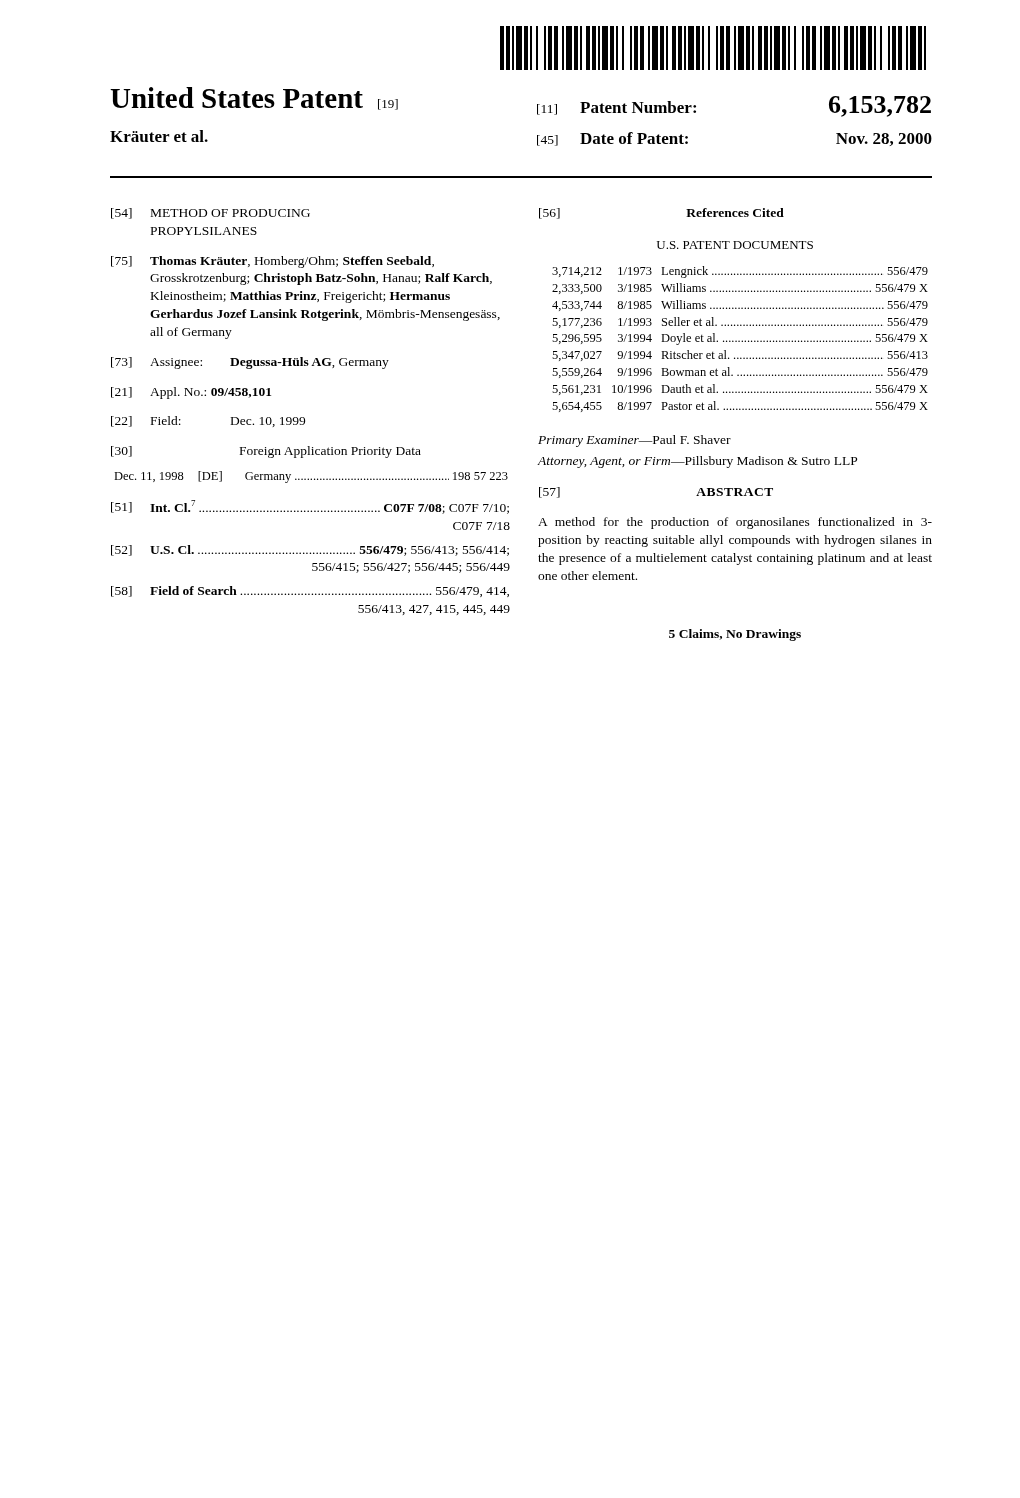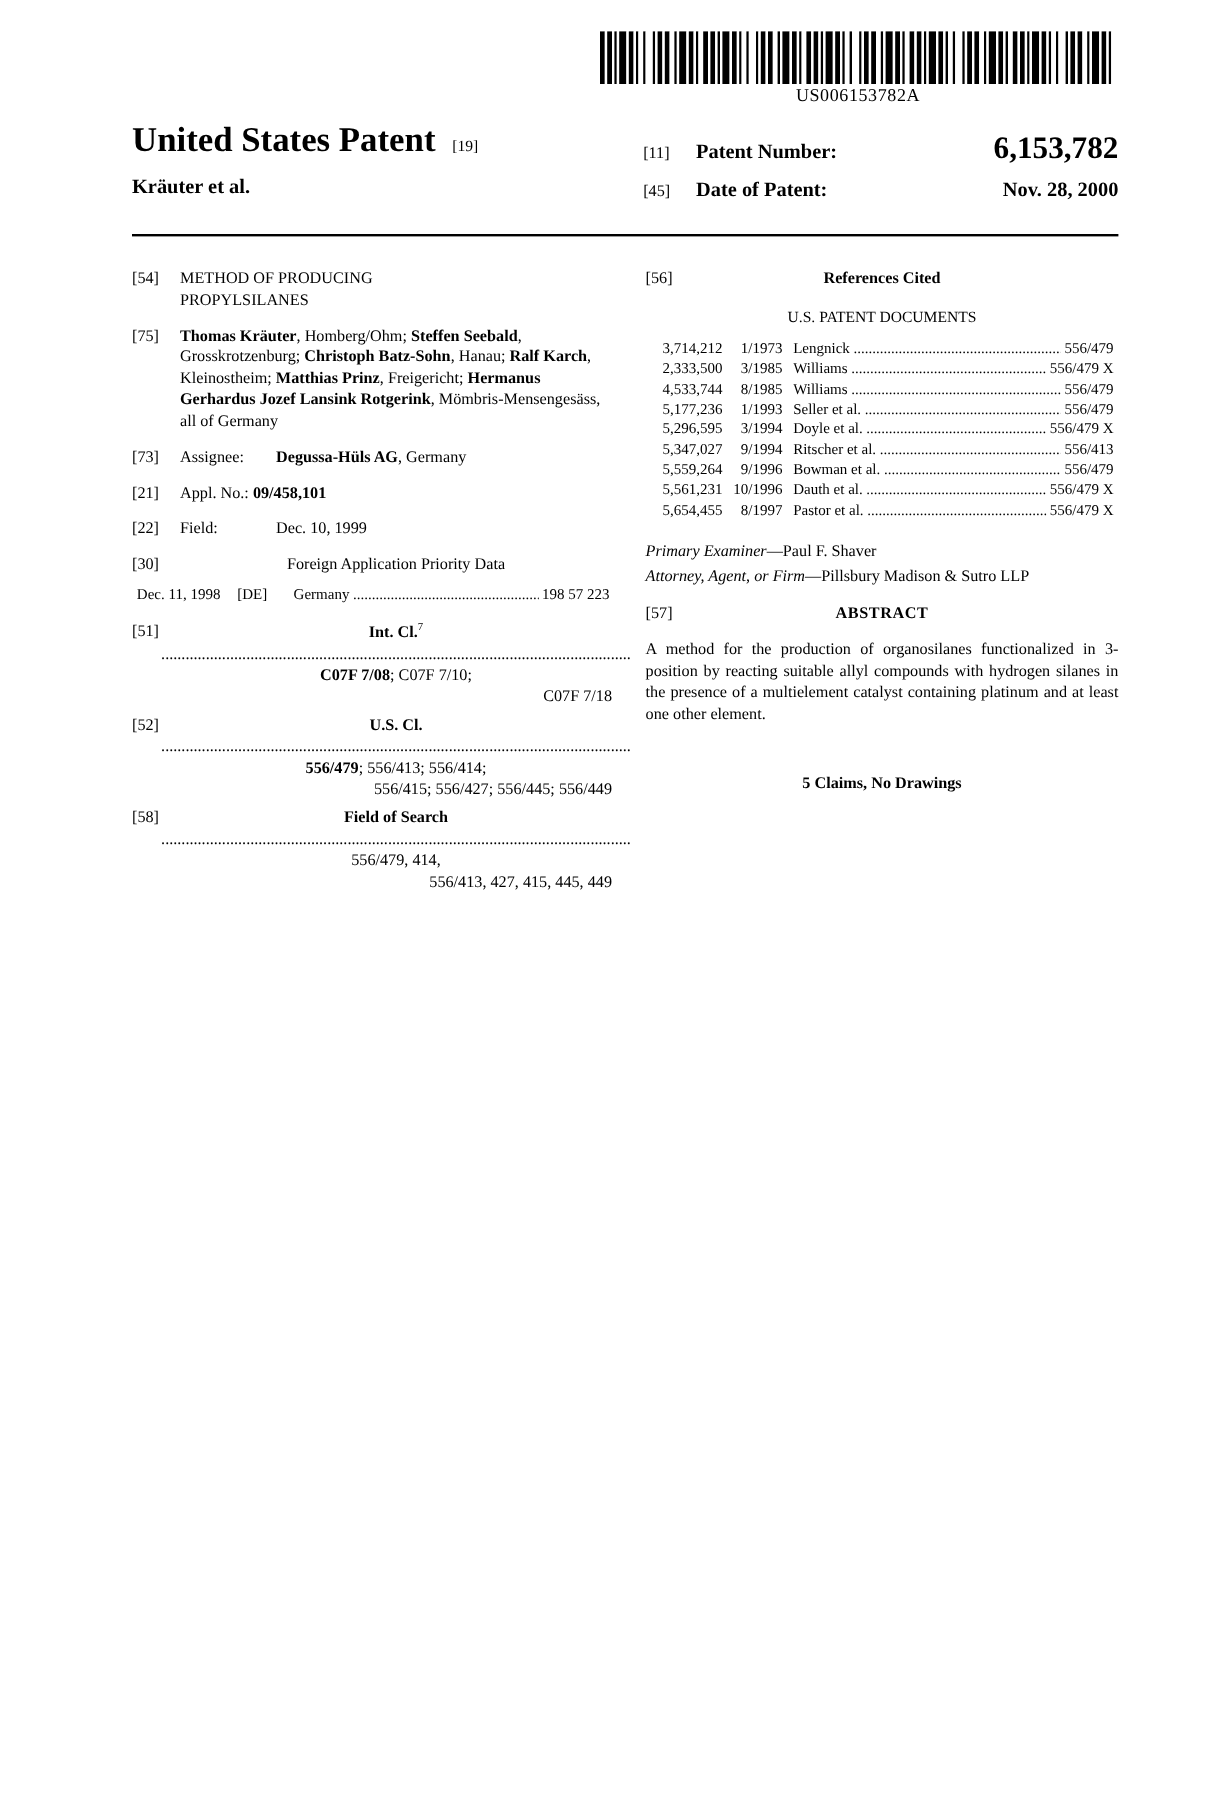--- a/index.html
+++ b/index.html
@@ -34,21 +34,21 @@
   
   .columns { display: flex; gap: 28px; margin-top: 26px; font-size: 13.5px; line-height: 1.32; }
   .col-left { width: 400px; flex: none; }
   .col-right { width: 394px; flex: none; }
 
   .entry { display: flex; margin-bottom: 12px; }
   .tagcol { width: 40px; flex: none; }
   .labelcol { width: 80px; flex: none; }
   .content { flex: 1; min-width: 0; }
   .b { font-weight: normal; }
-  .dotline { display: flex; align-items: center; flex-direction: column; }
+  .dotline { display: flex; align-items: flex-end; }
   .dotfill { flex: 1; min-width: 8px; overflow: hidden; white-space: nowrap; margin: 0 3px; }
   .cont-right { text-align: right; }
   .nowrap { white-space: nowrap; }
   sup { font-size: 9px; }
 
   .priority-line { display: flex; align-items: baseline; font-size: 12.5px; margin: 0 2px 14px 4px; }
   .priority-line .gap1 { width: 14px; flex: none; }
   .priority-line .gap2 { width: 22px; flex: none; }
 
   
@@ -69,21 +69,20 @@
   .claims { text-align: center; font-weight: bold; margin-top: 40px; }
 </style>
 </head>
 <body>
 
 <div class="page">
 
   <div class="top">
     <div class="barcode">
       <div class="bars"><span style="width:4px;background:#000"></span><span style="width:2px;background:#fff"></span><span style="width:4px;background:#000"></span><span style="width:2px;background:#fff"></span><span style="width:2px;background:#000"></span><span style="width:2px;background:#fff"></span><span style="width:6px;background:#000"></span><span style="width:2px;background:#fff"></span><span style="width:4px;background:#000"></span><span style="width:2px;background:#fff"></span><span style="width:2px;background:#000"></span><span style="width:4px;background:#fff"></span><span style="width:2px;background:#000"></span><span style="width:6px;background:#fff"></span><span style="width:2px;background:#000"></span><span style="width:2px;background:#fff"></span><span style="width:4px;background:#000"></span><span style="width:2px;background:#fff"></span><span style="width:4px;background:#000"></span><span style="width:4px;background:#fff"></span><span style="width:2px;background:#000"></span><span style="width:2px;background:#fff"></span><span style="width:6px;background:#000"></span><span style="width:2px;background:#fff"></span><span style="width:4px;background:#000"></span><span style="width:2px;background:#fff"></span><span style="width:2px;background:#000"></span><span style="width:4px;background:#fff"></span><span style="width:4px;background:#000"></span><span style="width:2px;background:#fff"></span><span style="width:4px;background:#000"></span><span style="width:2px;background:#fff"></span><span style="width:2px;background:#000"></span><span style="width:2px;background:#fff"></span><span style="width:6px;background:#000"></span><span style="width:2px;background:#fff"></span><span style="width:4px;background:#000"></span><span style="width:2px;background:#fff"></span><span style="width:2px;background:#000"></span><span style="width:4px;background:#fff"></span><span style="width:2px;background:#000"></span><span style="width:6px;background:#fff"></span><span style="width:2px;background:#000"></span><span style="width:2px;background:#fff"></span><span style="width:4px;background:#000"></span><span style="width:2px;background:#fff"></span><span style="width:4px;background:#000"></span><span style="width:4px;background:#fff"></span><span style="width:2px;background:#000"></span><span style="width:2px;background:#fff"></span><span style="width:6px;background:#000"></span><span style="width:2px;background:#fff"></span><span style="width:4px;background:#000"></span><span style="width:2px;background:#fff"></span><span style="width:2px;background:#000"></span><span style="width:4px;background:#fff"></span><span style="width:4px;background:#000"></span><span style="width:2px;background:#fff"></span><span style="width:4px;background:#000"></span><span style="width:2px;background:#fff"></span><span style="width:2px;background:#000"></span><span style="width:2px;background:#fff"></span><span style="width:6px;background:#000"></span><span style="width:2px;background:#fff"></span><span style="width:4px;background:#000"></span><span style="width:2px;background:#fff"></span><span style="width:2px;background:#000"></span><span style="width:4px;background:#fff"></span><span style="width:2px;background:#000"></span><span style="width:6px;background:#fff"></span><span style="width:2px;background:#000"></span><span style="width:2px;background:#fff"></span><span style="width:4px;background:#000"></span><span style="width:2px;background:#fff"></span><span style="width:4px;background:#000"></span><span style="width:4px;background:#fff"></span><span style="width:2px;background:#000"></span><span style="width:2px;background:#fff"></span><span style="width:6px;background:#000"></span><span style="width:2px;background:#fff"></span><span style="width:4px;background:#000"></span><span style="width:2px;background:#fff"></span><span style="width:2px;background:#000"></span><span style="width:4px;background:#fff"></span><span style="width:4px;background:#000"></span><span style="width:2px;background:#fff"></span><span style="width:4px;background:#000"></span><span style="width:2px;background:#fff"></span><span style="width:2px;background:#000"></span><span style="width:2px;background:#fff"></span><span style="width:6px;background:#000"></span><span style="width:2px;background:#fff"></span><span style="width:4px;background:#000"></span><span style="width:2px;background:#fff"></span><span style="width:2px;background:#000"></span><span style="width:4px;background:#fff"></span><span style="width:2px;background:#000"></span><span style="width:6px;background:#fff"></span><span style="width:2px;background:#000"></span><span style="width:2px;background:#fff"></span><span style="width:4px;background:#000"></span><span style="width:2px;background:#fff"></span><span style="width:4px;background:#000"></span><span style="width:4px;background:#fff"></span><span style="width:2px;background:#000"></span><span style="width:2px;background:#fff"></span><span style="width:6px;background:#000"></span><span style="width:2px;background:#fff"></span><span style="width:4px;background:#000"></span><span style="width:2px;background:#fff"></span><span style="width:2px;background:#000"></span><span style="width:4px;background:#fff"></span><span style="width:4px;background:#000"></span><span style="width:2px;background:#fff"></span><span style="width:4px;background:#000"></span><span style="width:2px;background:#fff"></span><span style="width:2px;background:#000"></span><span style="width:2px;background:#fff"></span><span style="width:6px;background:#000"></span><span style="width:2px;background:#fff"></span><span style="width:4px;background:#000"></span><span style="width:2px;background:#fff"></span><span style="width:2px;background:#000"></span><span style="width:4px;background:#fff"></span><span style="width:2px;background:#000"></span><span style="width:6px;background:#fff"></span><span style="width:2px;background:#000"></span><span style="width:2px;background:#fff"></span><span style="width:4px;background:#000"></span><span style="width:2px;background:#fff"></span><span style="width:4px;background:#000"></span><span style="width:4px;background:#fff"></span><span style="width:2px;background:#000"></span><span style="width:2px;background:#fff"></span><span style="width:6px;background:#000"></span><span style="width:2px;background:#fff"></span><span style="width:4px;background:#000"></span><span style="width:2px;background:#fff"></span><span style="width:2px;background:#000"></span><span style="width:4px;background:#fff"></span></div>
-      <div class="barcode-num">US006153782A</div>
     </div>
   </div>
 
   <div class="header">
     <div class="header-left">
       <div>
         <span class="us-title">United States Patent</span>
         <span class="kind">[19]</span>
       </div>
       <div class="party">Kräuter et al.</div>

